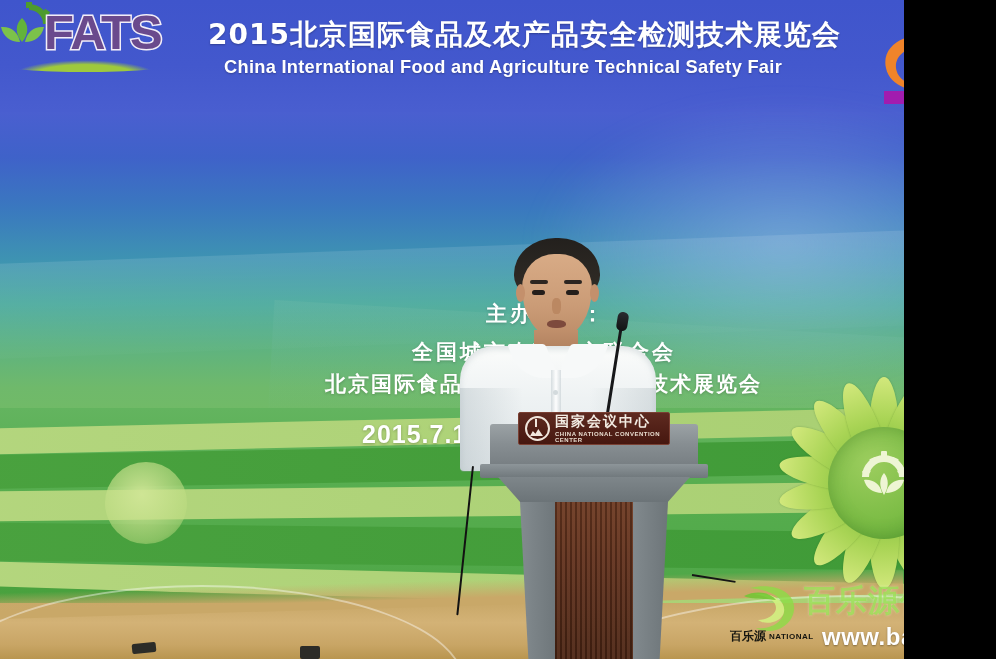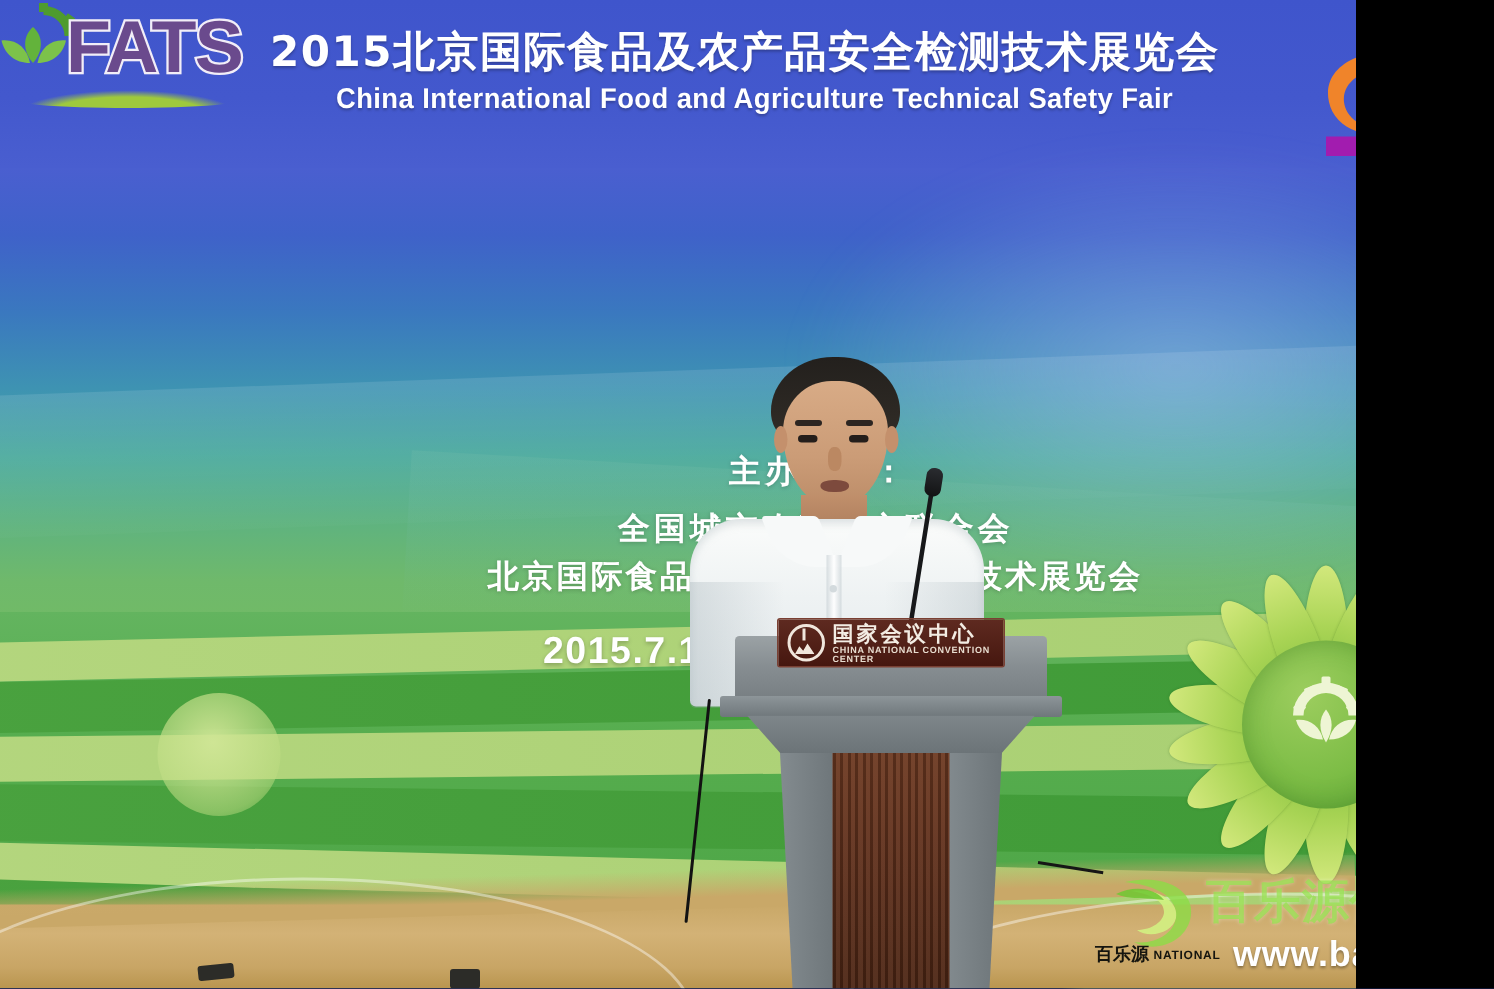--- a/index.html
+++ b/index.html
@@ -102,21 +102,21 @@
   .cawa-bar{
     position:absolute;left:10px;bottom:10px;width:92px;height:13px;
     background:#a21caf;
     display:flex;align-items:center;justify-content:center;
   }
   .cawa-bar span{
     font-size:8px;color:#f3f3e8;letter-spacing:4px;font-weight:bold;
   }
   
   .hdr-cn{
-    position:absolute;left:180px;top:16px;width:660px;
+    position:absolute;left:208px;top:16px;width:660px;
     color:#ffffff;font-size:28px;font-weight:bold;letter-spacing:1px;
     text-shadow:0 1px 2px rgba(0,0,0,.28);
     font-family:"DejaVu Sans",sans-serif;white-space:nowrap;
   }
   .hdr-en{
     position:absolute;left:224px;top:56px;width:620px;
     color:#ffffff;font-size:19px;font-weight:bold;letter-spacing:.3px;
     text-shadow:0 1px 2px rgba(0,0,0,.28);
     white-space:nowrap;transform:scaleX(.96);transform-origin:left top;
   }
@@ -234,21 +234,21 @@
     position:relative;flex:0 0 auto;
   }
   .plq-mark:before{
     content:"";position:absolute;left:3px;bottom:3px;width:13px;height:8px;
     background:#f0e6dc;clip-path:polygon(0 100%,22% 36%,42% 72%,64% 12%,100% 100%);
   }
   .plq-mark:after{
     content:"";position:absolute;left:8px;top:1px;width:2px;height:8px;background:#f0e6dc;
   }
   .plq-txt{display:flex;flex-direction:column;line-height:1;}
-  .plq-cn{color:#f3ece3;font-size:14px;font-weight:bold;letter-spacing:2px;font-family:Liberation Sans, sans-serif;}
+  .plq-cn{color:#f3ece3;font-size:14px;font-weight:bold;letter-spacing:2px;font-family:Liberation Mono, monospace;}
   .plq-en{color:#e8dccf;font-size:6px;letter-spacing:.5px;margin-top:2px;font-weight:bold;}
   .pod-cable{
     position:absolute;left:2px;top:42px;width:2px;height:150px;
     background:#121212;border-radius:2px;
     transform:rotate(6deg);transform-origin:top;
   }
   .pod-cable2{
     position:absolute;left:222px;top:150px;width:44px;height:2px;
     background:#161616;transform:rotate(9deg);transform-origin:left;
   }

